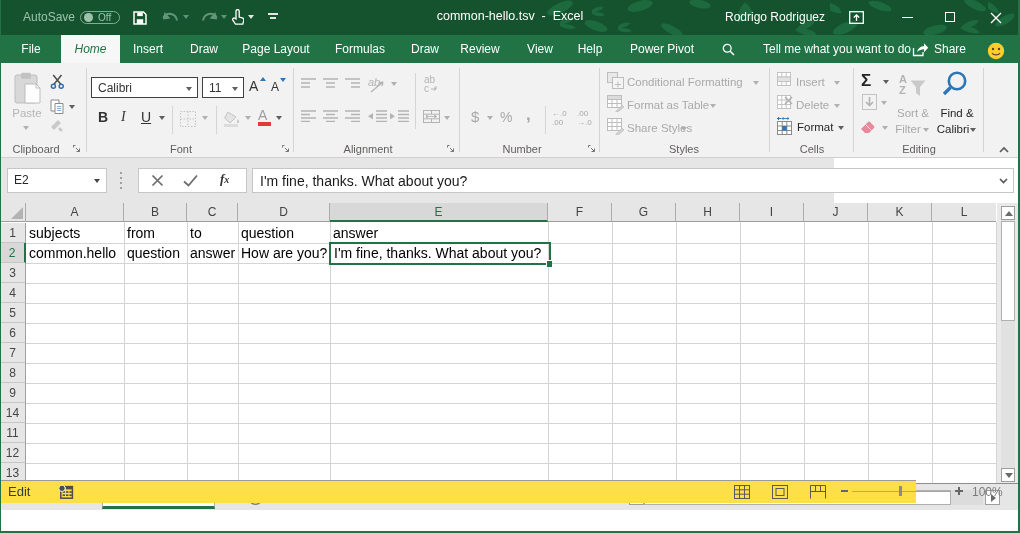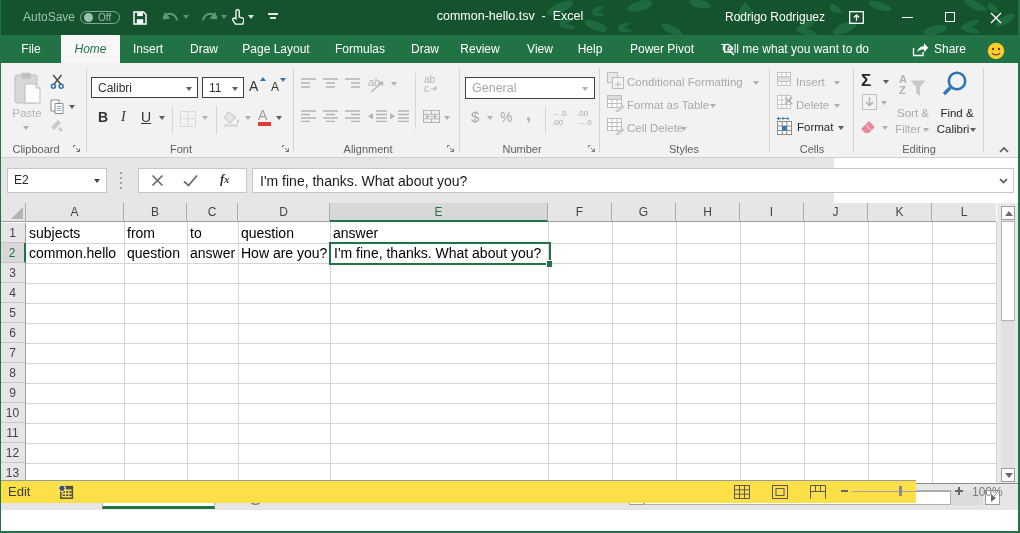--- a/index.html
+++ b/index.html
@@ -114,21 +114,21 @@
     <span class="tab ctr" style="left:360px;">Formulas</span>
     <span class="tab ctr" style="left:425px;">Draw</span>
     <span class="tab ctr" style="left:480px;">Review</span>
     <span class="tab ctr" style="left:540px;">View</span>
     <span class="tab ctr" style="left:590px;">Help</span>
     <span class="tab ctr" style="left:662px;">Power Pivot</span>
     <svg class="abs" style="left:722px;top:8px" width="13" height="13" viewBox="0 0 13 13">
       <circle cx="5.2" cy="5.2" r="3.9" fill="none" stroke="#fff" stroke-width="1.3"></circle>
       <path d="M8.2 8.2 L12 12" stroke="#fff" stroke-width="1.5"></path>
     </svg>
-    <span class="tab ctr" style="left:795px;text-align:center;">Tell me what you want to do</span>
+    <span class="tab ctr" style="left:837px;text-align:center;">Tell me what you want to do</span>
     <svg class="abs" style="left:912px;top:7px" width="17" height="15" viewBox="0 0 17 15">
       <path d="M1.5 6 V13.5 H11 V10" fill="none" stroke="#fff" stroke-width="1.3"></path>
       <path d="M5 10 C6 6,9 4.2,12 4.2 V1.2 L16.2 5.7 L12 10.2 V7.2 C9.5 7.2,7 8,5 10z" fill="#fff"></path>
     </svg>
     <span class="tab ctr" style="left:950px;">Share</span>
     <svg class="abs" style="left:987px;top:6.5px;" width="18" height="18" viewBox="0 0 18 18">
       <circle cx="9" cy="9" r="8.2" fill="#ffce2b"></circle>
       <circle cx="6" cy="7" r="1.2" fill="#5d4037"></circle>
       <circle cx="12" cy="7" r="1.2" fill="#5d4037"></circle>
       <path d="M5 11 C6.5 13.6, 11.5 13.6, 13 11" fill="none" stroke="#5d4037" stroke-width="1.2"></path>
@@ -248,24 +248,20 @@
       <path d="M0.5 4.2h16 M0.5 8.8h16 M8.5 0.5v3.7 M8.5 8.8v3.7" stroke="#b4b4b4"></path>
       <path d="M3 6.5h11 M5.5 6.5l-2-1.5v3z M11.5 5 l2 1.5 -2 1.5z" stroke="#b4b4b4" fill="#b4b4b4" stroke-width="0.8"></path>
     </svg>
     <span class="caret caretg abs" style="left:444px;top:53px;"></span>
     <span class="glabel" style="left:368px;">Alignment</span>
     <svg class="abs launcher" style="left:447px;top:82px" viewBox="0 0 8 8">
       <path d="M0.5 0.5 v2 M0.5 0.5 h2 M3 3 l3.5 3.5 M6.5 3.5 v3 h-3" stroke="#767676" fill="none"></path>
     </svg>
     <div class="gsep" style="left:459px;"></div>
     
-    <div class="combo" style="left:465px;top:14px;width:130px;height:22px;">
-      <span class="abs" style="left:6px;top:3px;font-size:12.5px;color:#a8a8a8;">General</span>
-      <span class="caret caretg" style="right:6px;top:9px;"></span>
-    </div>
     <span class="abs gray" style="left:471px;top:45px;font-size:15px;">$</span>
     <span class="caret caretg abs" style="left:487px;top:53px;"></span>
     <span class="abs gray" style="left:500px;top:46px;font-size:14px;">%</span>
     <span class="abs gray" style="left:526px;top:42px;font-size:17px;font-weight:bold;">,</span>
     <div class="gsep" style="left:545px;top:43px;height:28px;"></div>
     <span class="abs gray" style="left:552px;top:46px;font-size:8px;">←.0<br>.00</span>
     <span class="abs gray" style="left:577px;top:46px;font-size:8px;">.00<br>→.0</span>
     <span class="glabel" style="left:522px;">Number</span>
     <svg class="abs launcher" style="left:588px;top:82px" viewBox="0 0 8 8">
       <path d="M0.5 0.5 v2 M0.5 0.5 h2 M3 3 l3.5 3.5 M6.5 3.5 v3 h-3" stroke="#767676" fill="none"></path>
@@ -285,21 +281,21 @@
       <rect x="0.5" y="0.5" width="14" height="4" fill="#dcdcdc" stroke="#bdbdbd"></rect>
       <path d="M9 16 L15 10 l2 2 L11 17 l-2.5 0.8z" fill="#cfcfcf" stroke="#bdbdbd" stroke-width="0.6"></path>
     </svg>
     <span class="abs" style="left:627px;top:36px;font-size:11.5px;color:#a9a9a9;">Format as Table</span>
     <span class="caret caretg abs" style="left:710px;top:41px;"></span>
     <svg class="abs" style="left:607px;top:55px" width="17" height="17" viewBox="0 0 17 17">
       <rect x="0.5" y="0.5" width="14" height="12" fill="#fff" stroke="#bdbdbd"></rect>
       <path d="M0.5 4.5h14 M0.5 8.5h14 M5 0.5v12 M10 0.5v12" stroke="#bdbdbd"></path>
       <path d="M9 16 L15 10 l2 2 L11 17 l-2.5 0.8z" fill="#cfcfcf" stroke="#bdbdbd" stroke-width="0.6"></path>
     </svg>
-    <span class="abs" style="left:627px;top:59px;font-size:11.5px;color:#a9a9a9;">Cell Delete</span>
+    <span class="abs" style="left:627px;top:59px;font-size:11.5px;color:#a9a9a9;">Share Styles</span>
     <span class="caret caretg abs" style="left:681px;top:64px;"></span>
     <span class="glabel" style="left:684px;">Styles</span>
     <div class="gsep" style="left:769px;"></div>
     
     <svg class="abs" style="left:777px;top:9px" width="17" height="17" viewBox="0 0 17 17">
       <rect x="0.5" y="0.5" width="13" height="13" fill="#fff" stroke="#c3c3c3"></rect>
       <path d="M0.5 5h13 M0.5 9.5h13 M4.8 0.5v13 M9.2 0.5v13" stroke="#c3c3c3"></path>
       <rect x="0.5" y="5" width="13" height="4.5" fill="#e2e2e2" stroke="#c3c3c3"></rect>
     </svg>
     <span class="abs" style="left:796px;top:13px;font-size:11.5px;color:#a9a9a9;">Insert</span>
@@ -407,21 +403,21 @@
 
     <div class="rowhdr" style="top:20px;">1</div>
     <div class="rowhdr" style="top:40px;background:#d8d8d8;color:#217346;border-right:2px solid #217346;">2</div>
     <div class="rowhdr" style="top:60px;">3</div>
     <div class="rowhdr" style="top:80px;">4</div>
     <div class="rowhdr" style="top:100px;">5</div>
     <div class="rowhdr" style="top:120px;">6</div>
     <div class="rowhdr" style="top:140px;">7</div>
     <div class="rowhdr" style="top:160px;">8</div>
     <div class="rowhdr" style="top:180px;">9</div>
-    <div class="rowhdr" style="top:200px;">10</div>
+    <div class="rowhdr" style="top:200px;">14</div>
     <div class="rowhdr" style="top:220px;">11</div>
     <div class="rowhdr" style="top:240px;">12</div>
     <div class="rowhdr" style="top:260px;">13</div>
 
     <div class="gv" style="left:124px;"></div>
     <div class="gv" style="left:187px;"></div>
     <div class="gv" style="left:238px;"></div>
     <div class="gv" style="left:330px;"></div>
     <div class="gv" style="left:548px;"></div>
     <div class="gv" style="left:612px;"></div>

